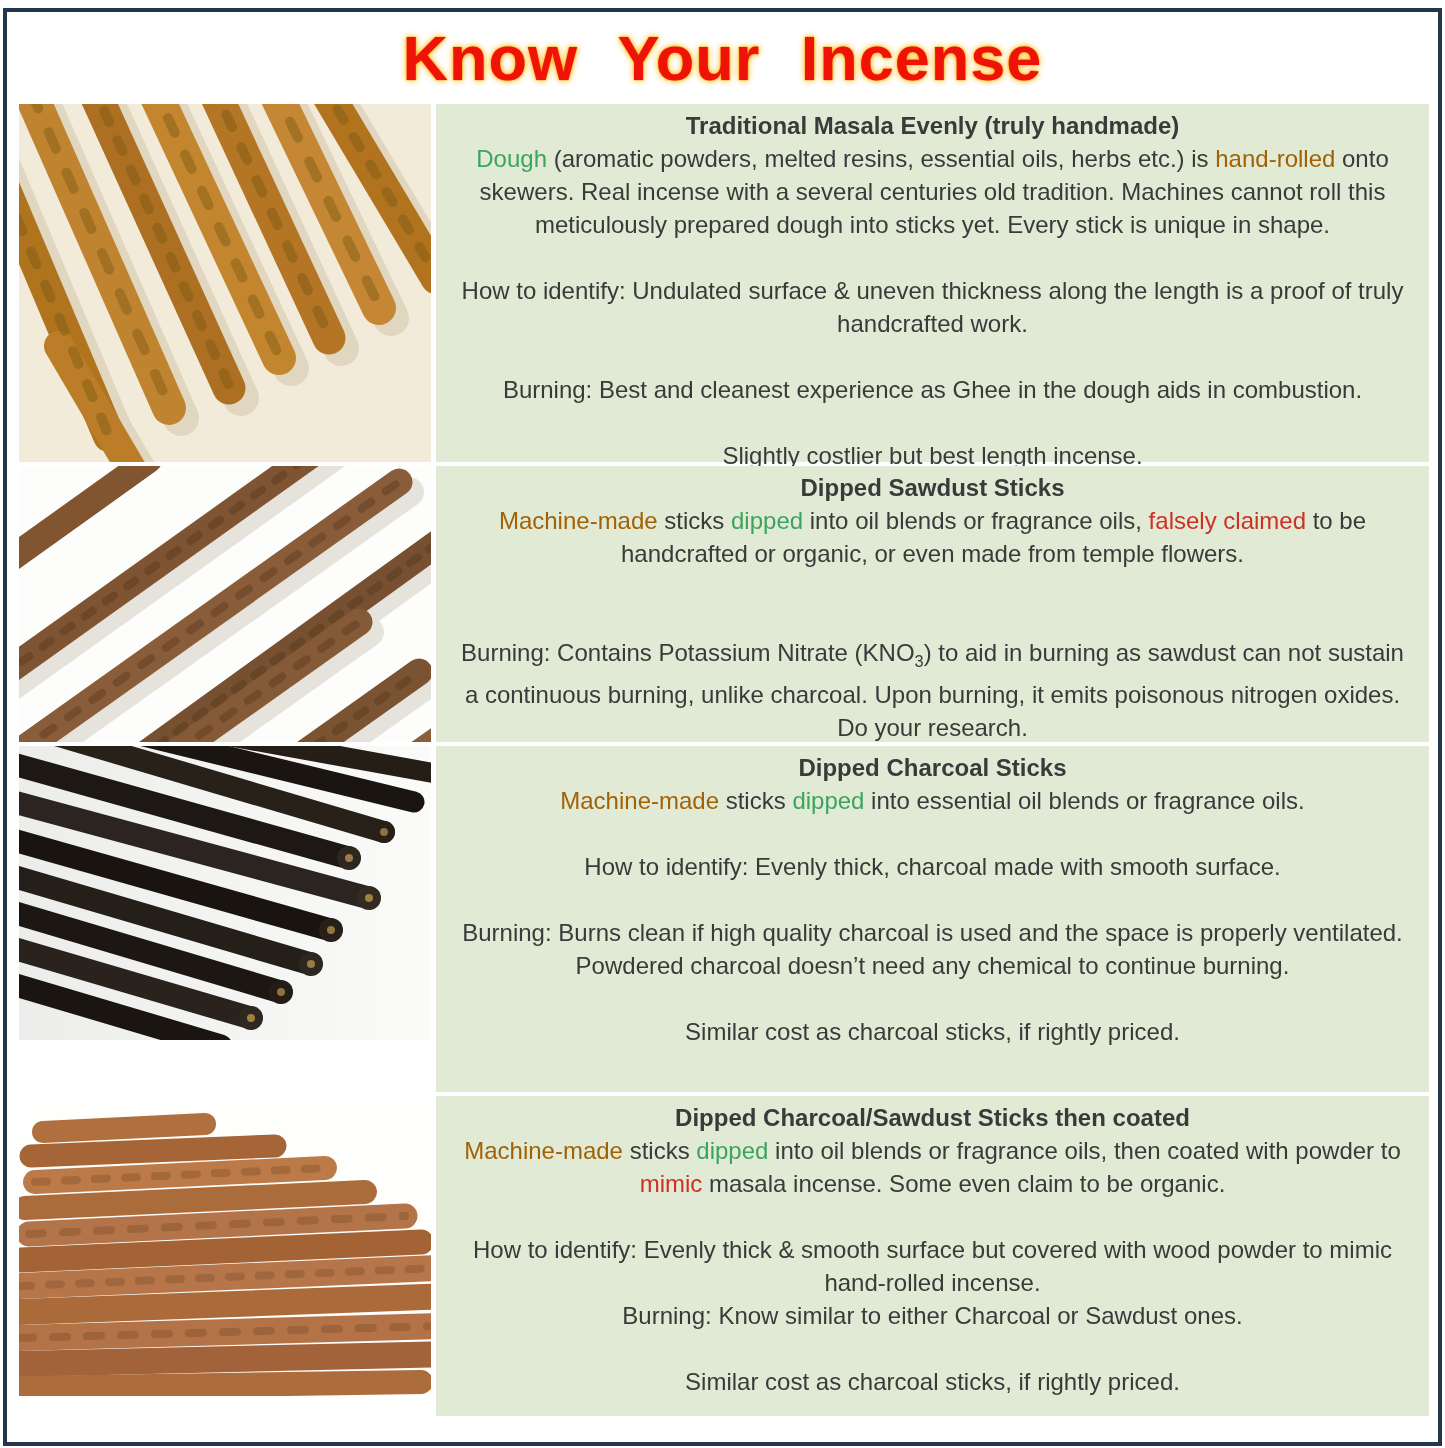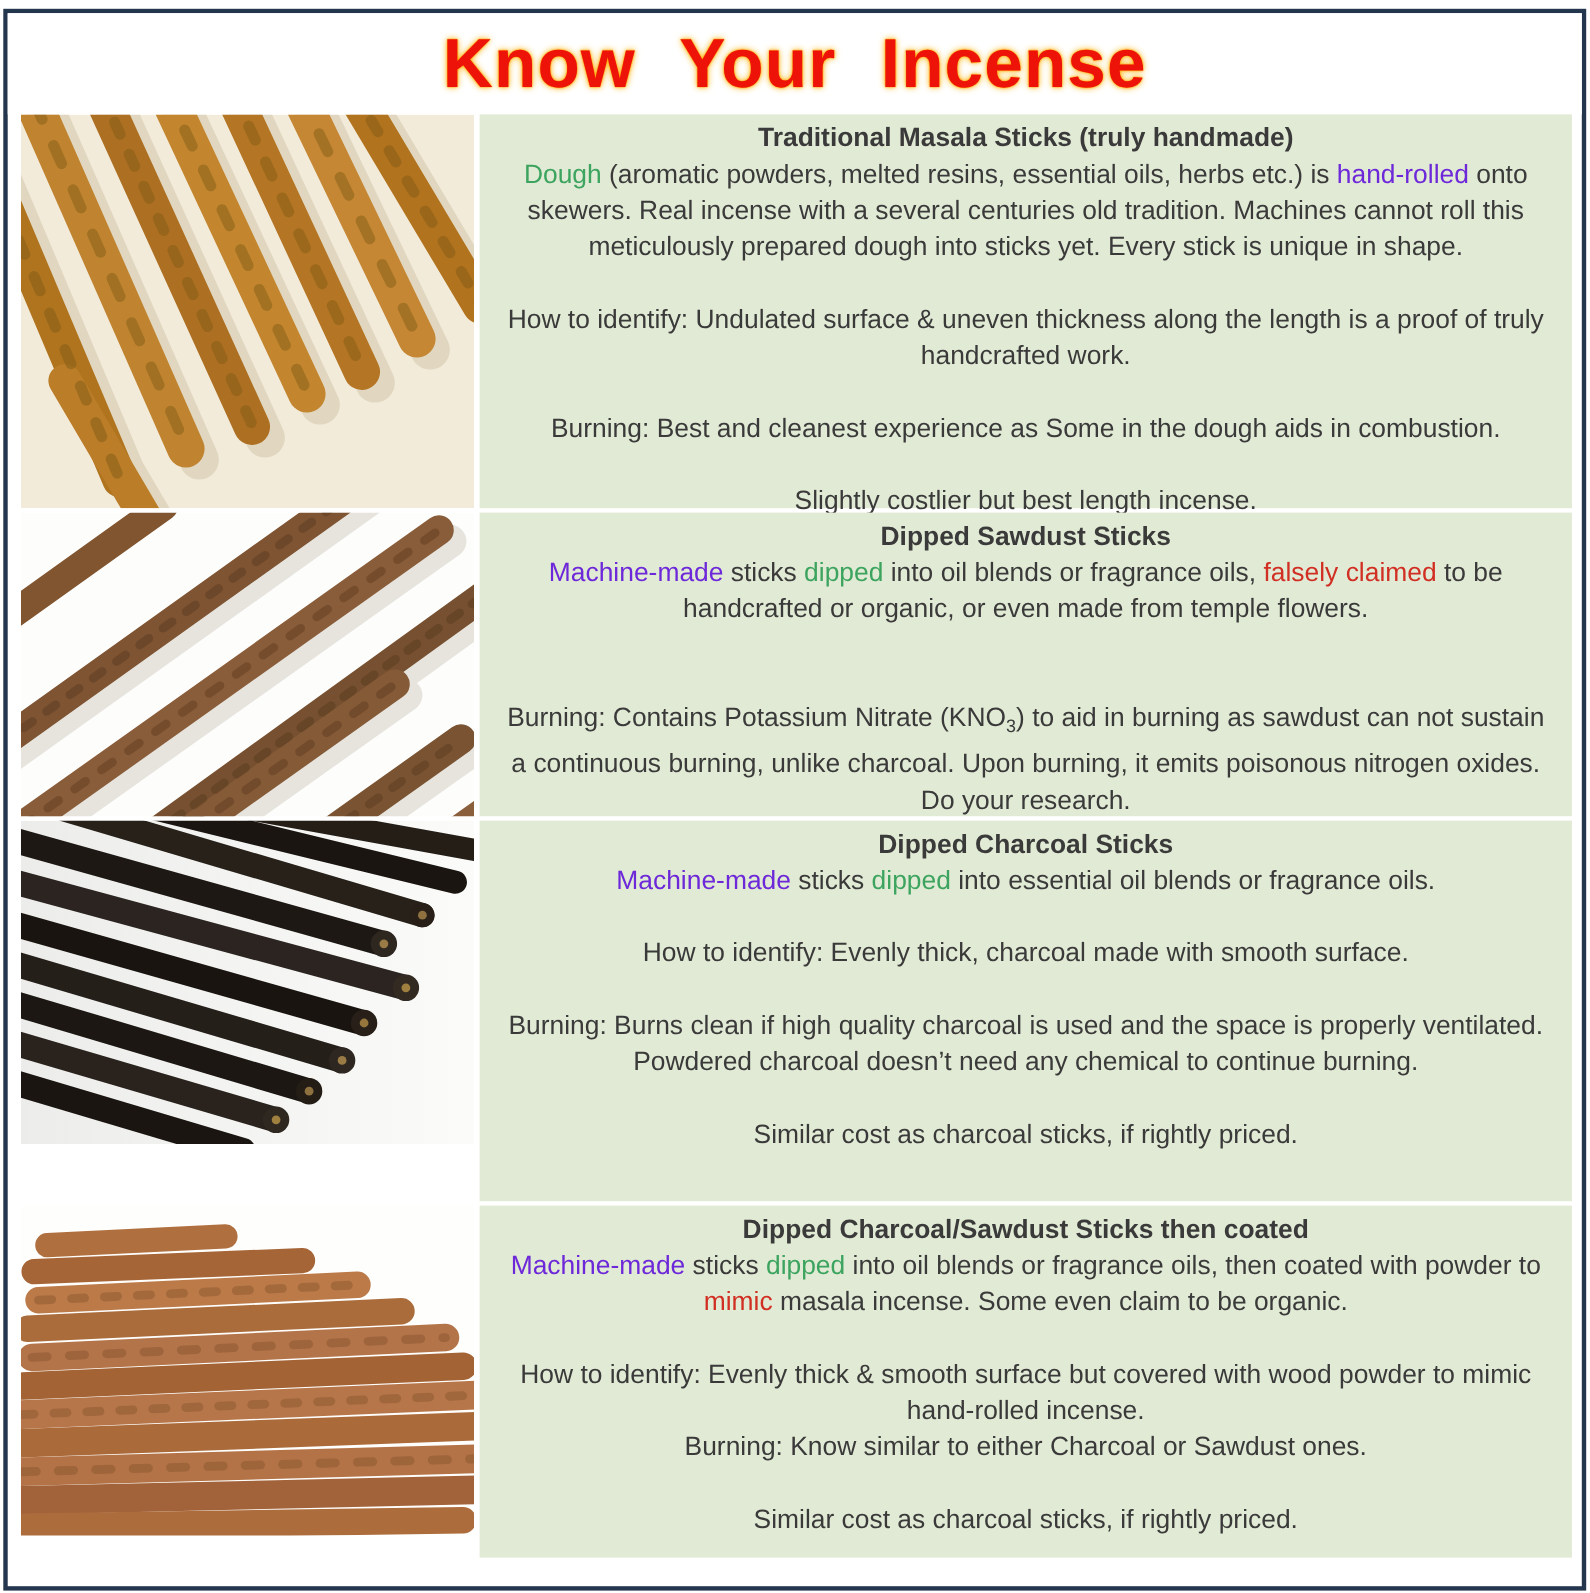--- a/index.html
+++ b/index.html
@@ -26,21 +26,21 @@
   .row:last-child{margin-bottom:0;}
   .photo{flex:0 0 412px;overflow:hidden;}
   .photo svg{display:block;}
   .panel{
     flex:1 1 auto;margin-left:5px;background:#e1ead4;
     text-align:center;box-sizing:border-box;padding:5px 16px 0 16px;
   }
   .sec-title,.para{margin:0;font-size:24px;line-height:33px;color:#3a3a3a;}
   .sec-title{font-weight:bold;}
   .run-body{color:#3a3a3a;}
-  .run-blue{color:#6d28d9;}
+  .run-blue{color:#a16207;}
   .run-green{color:#3ca45f;}
   .run-red{color:#d12f23;}
   .run-sub{color:#3a3a3a;vertical-align:sub;font-size:0.68em;}
 </style>
 </head>
 <body>
 
 <div class="page">
   <div class="frame">
 
@@ -79,26 +79,26 @@
               <line x1="12" y1="-12" x2="152" y2="306" stroke="#7c5a14" stroke-width="10" stroke-dasharray="18 26"></line>
               <line x1="72" y1="-22" x2="212" y2="286" stroke="#7c5a14" stroke-width="10" stroke-dasharray="12 20"></line>
               <line x1="132" y1="-22" x2="262" y2="256" stroke="#7c5a14" stroke-width="10" stroke-dasharray="16 24"></line>
               <line x1="192" y1="-22" x2="312" y2="236" stroke="#7c5a14" stroke-width="10" stroke-dasharray="14 22"></line>
               <line x1="252" y1="-22" x2="362" y2="206" stroke="#7c5a14" stroke-width="10" stroke-dasharray="18 26"></line>
               <line x1="302" y1="-22" x2="420" y2="176" stroke="#7c5a14" stroke-width="10" stroke-dasharray="12 20"></line>
             </g>
           </svg>
         </div>
         <div class="panel">
-            <p class="sec-title">Traditional Masala Sticks (truly handmade)</p>
+            <p class="sec-title">Traditional Masala Evenly (truly handmade)</p>
             <p class="para"><span class="run-green">Dough</span><span class="run-body"> (aromatic powders, melted resins, essential oils, herbs etc.) is </span><span class="run-blue">hand-rolled</span><span class="run-body"> onto skewers. Real incense with a several centuries old tradition. Machines cannot roll this meticulously prepared dough into sticks yet. Every stick is unique in shape.</span></p>
             <p class="para">&nbsp;</p>
             <p class="para"><span class="run-body">How to identify:  Undulated surface &amp; uneven thickness along the length is a proof of truly handcrafted work.</span></p>
             <p class="para">&nbsp;</p>
-            <p class="para"><span class="run-body">Burning: Best and cleanest experience as Some in the dough aids in combustion.</span></p>
+            <p class="para"><span class="run-body">Burning: Best and cleanest experience as Ghee in the dough aids in combustion.</span></p>
             <p class="para">&nbsp;</p>
             <p class="para"><span class="run-body">Slightly costlier but best length incense.</span></p>
           </div>
       </div>
 
       <div class="row" style="height:276px">
         <div class="photo">
           <svg width="412" height="368" viewBox="0 0 412 368">
             <rect width="412" height="368" fill="#fdfdfc"></rect>
             <g stroke="#e4e1da" stroke-width="30" stroke-linecap="round" opacity="0.9">

